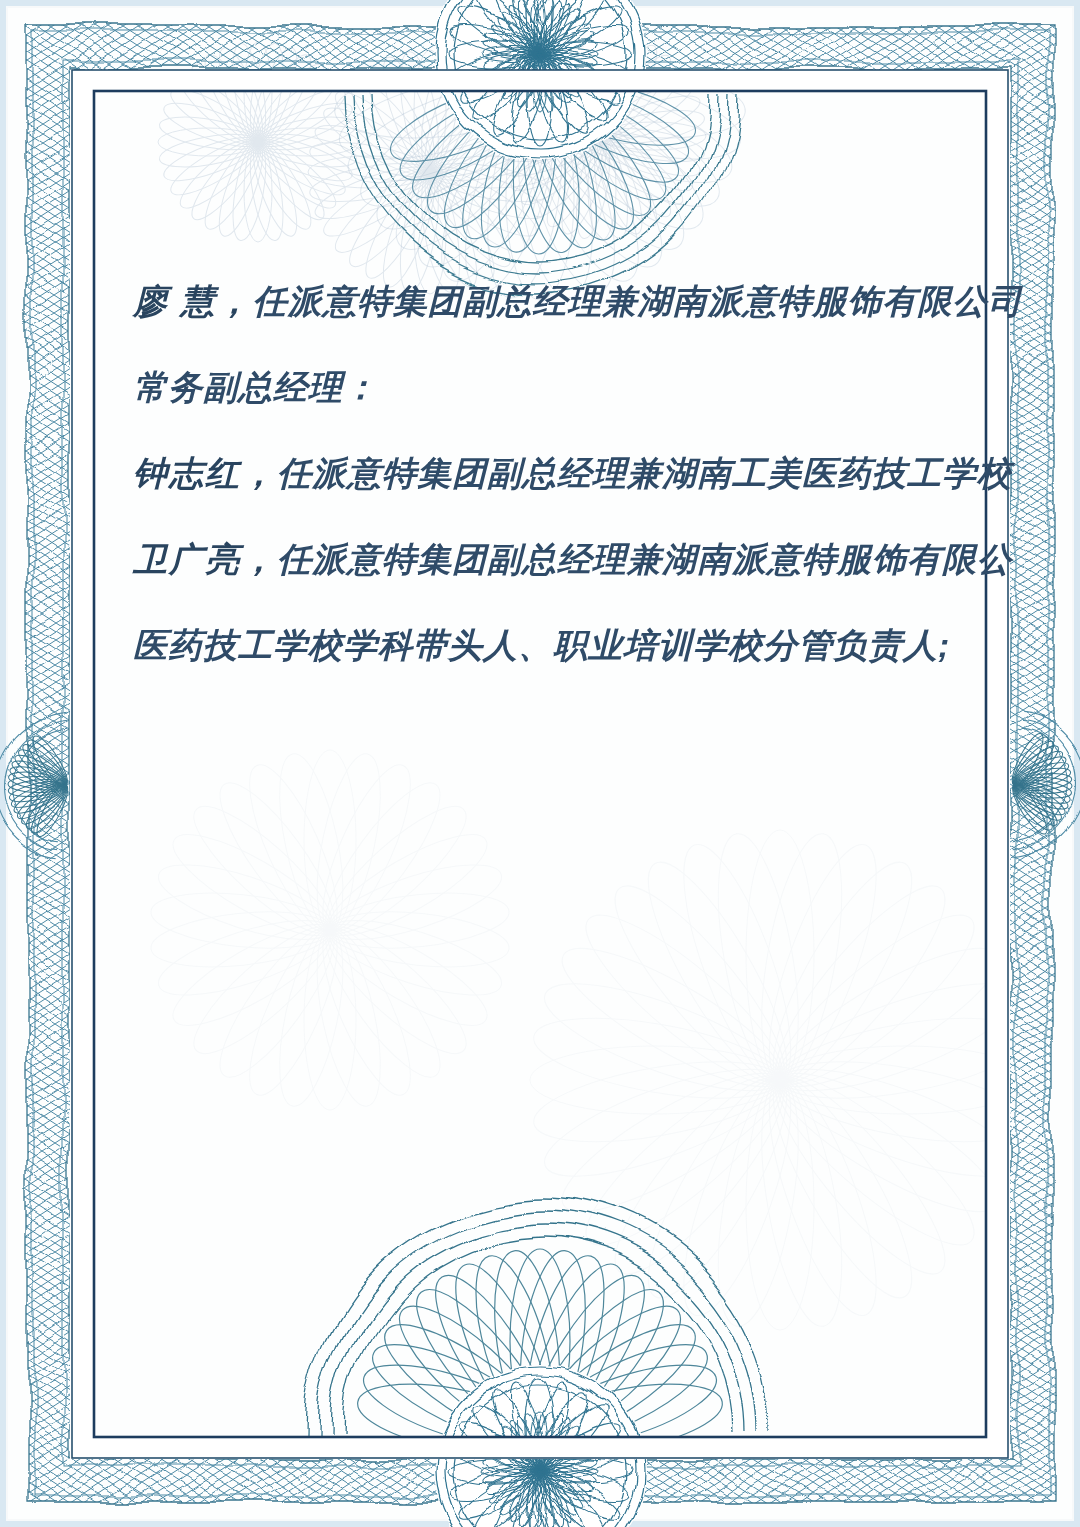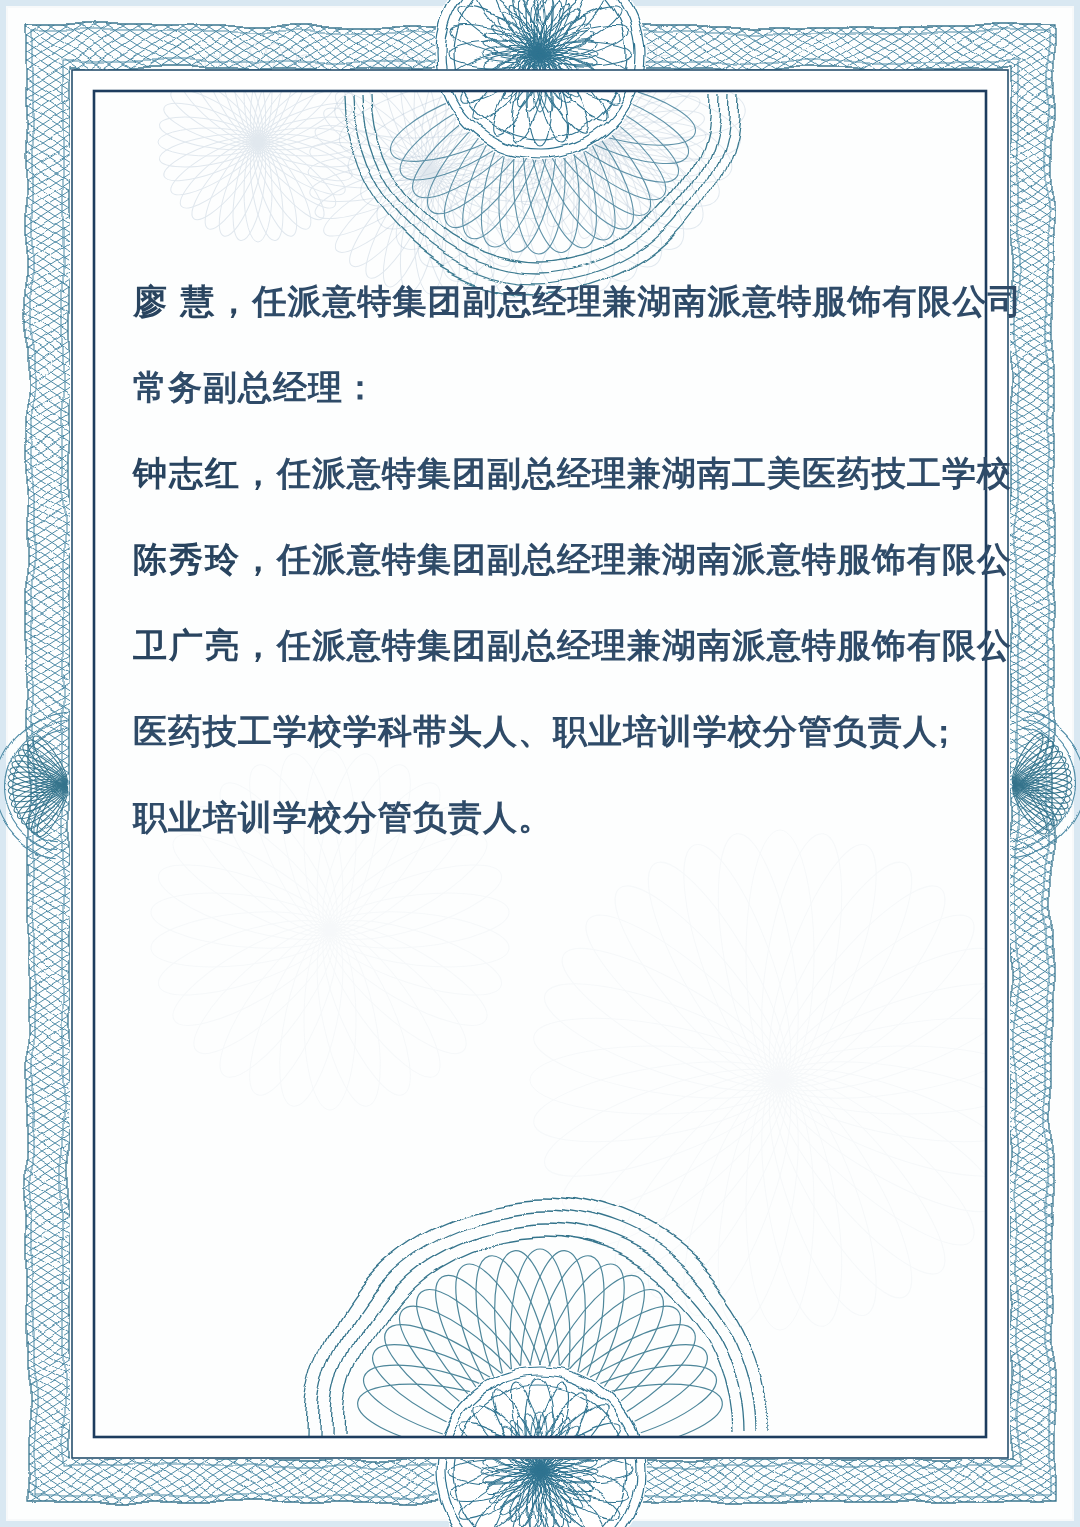--- a/index.html
+++ b/index.html
@@ -7,21 +7,21 @@
     width:1080px;height:1527px;position:relative;overflow:hidden;
     background:#f7f9fa;
     font-family:"Liberation Sans","DejaVu Sans",sans-serif;
   }
   #ornaments{position:absolute;left:0;top:0;width:1080px;height:1527px;}
   .text-block{
     position:absolute;left:133px;top:258px;width:840px;
     font-size:34px;line-height:86px;letter-spacing:1px;
     color:#2f4b68;font-weight:600;z-index:5;
   }
-  .text-line{height:86px;white-space:nowrap;}
+  .text-line{height:86px;white-space:nowrap;font-style:italic;}
   .person-name{font-weight:800;letter-spacing:2px;color:#29445f;}
 </style>
 </head>
 <body>
 
 <svg id="ornaments" viewBox="0 0 1080 1527" xmlns="http://www.w3.org/2000/svg">
   <defs>
     <pattern id="xh" width="14" height="9" patternUnits="userSpaceOnUse">
       <path d="M0,0 L14,9 M0,9 L14,0" stroke="#4d8aa5" stroke-width="1" fill="none"></path>
     </pattern>
@@ -532,17 +532,15 @@
   </g>
 
   <rect x="72" y="70" width="936" height="1388" fill="none" stroke="#27506e" stroke-width="1.6"></rect>
   <rect x="94" y="91" width="892" height="1346" fill="none" stroke="#1d3c5e" stroke-width="2.6"></rect>
 </svg>
 
 <div class="text-block">
   <div class="text-line"><span class="person-name">廖 慧，</span><span>任派意特集团副总经理兼湖南派意特服饰有限公司</span></div>
   <div class="text-line"><span class="person-name"></span><span>常务副总经理：</span></div>
   <div class="text-line"><span class="person-name">钟志红，</span><span>任派意特集团副总经理兼湖南工美医药技工学校</span></div>
-  <div class="text-line"><span class="person-name">陈秀玲，</span><span>任派意特集团副总经理兼湖南派意特服饰有限公</span></div>
   <div class="text-line"><span class="person-name">卫广亮，</span><span>任派意特集团副总经理兼湖南派意特服饰有限公</span></div>
   <div class="text-line"><span class="person-name"></span><span>医药技工学校学科带头人、职业培训学校分管负责人;</span></div>
-  <div class="text-line"><span class="person-name"></span><span>职业培训学校分管负责人。</span></div>
 </div>
 
 </body></html>

